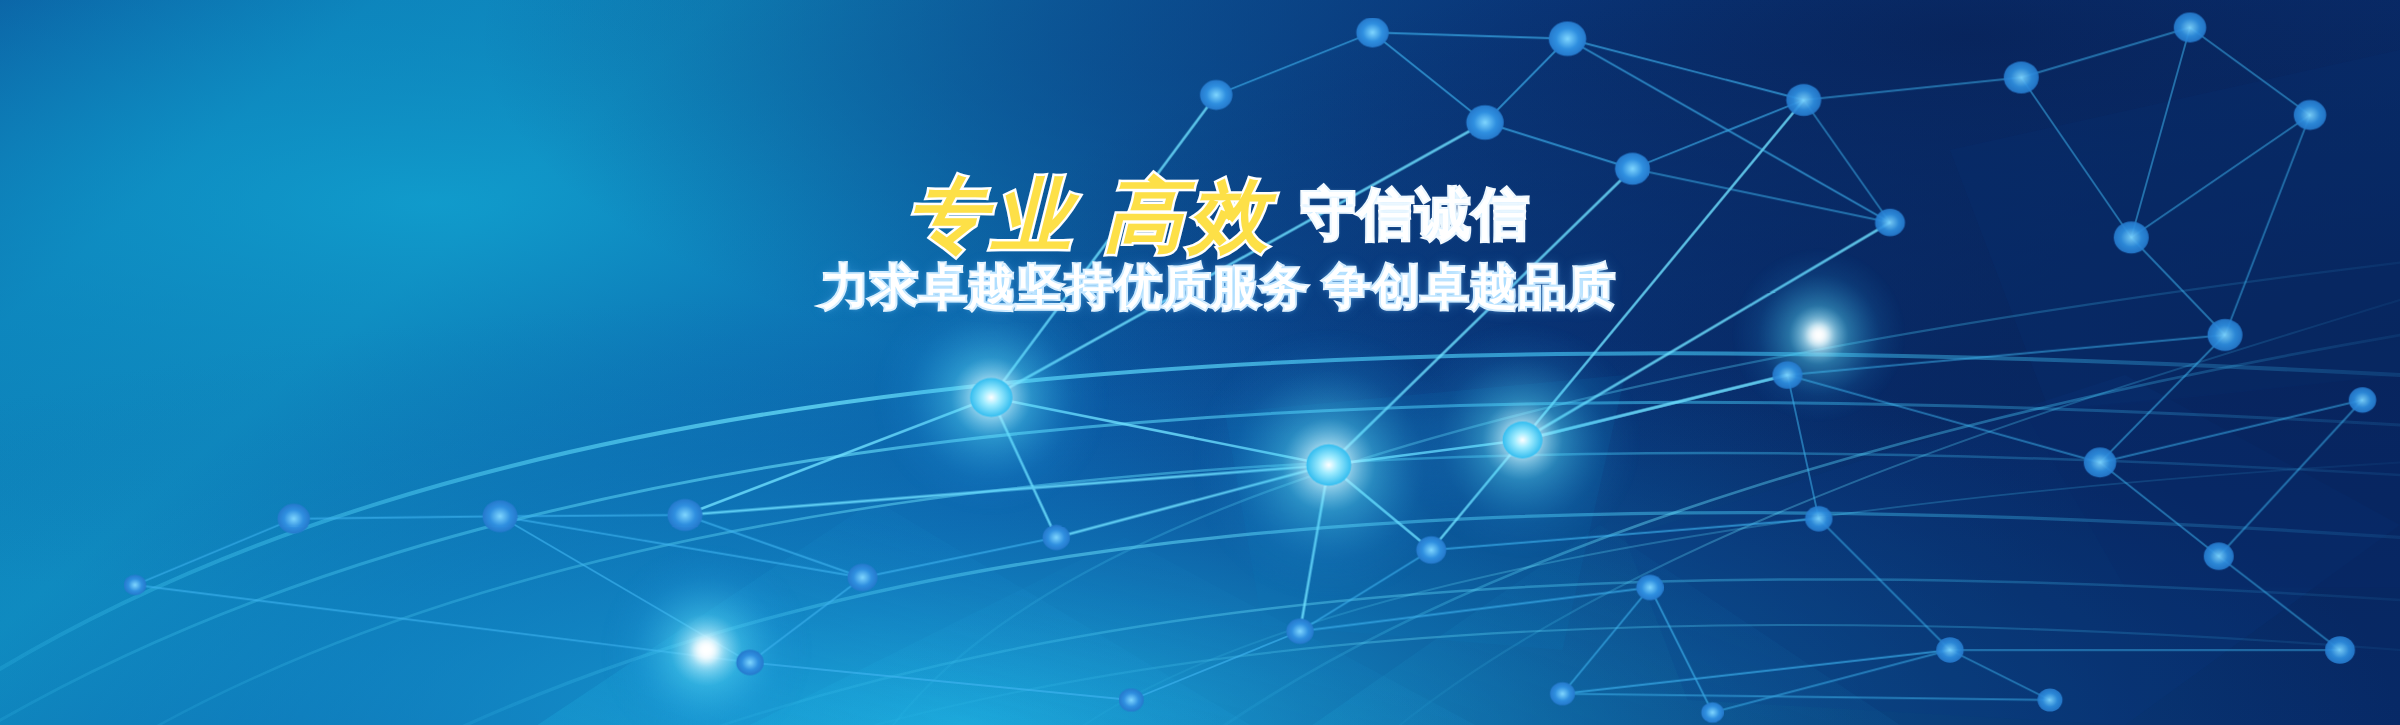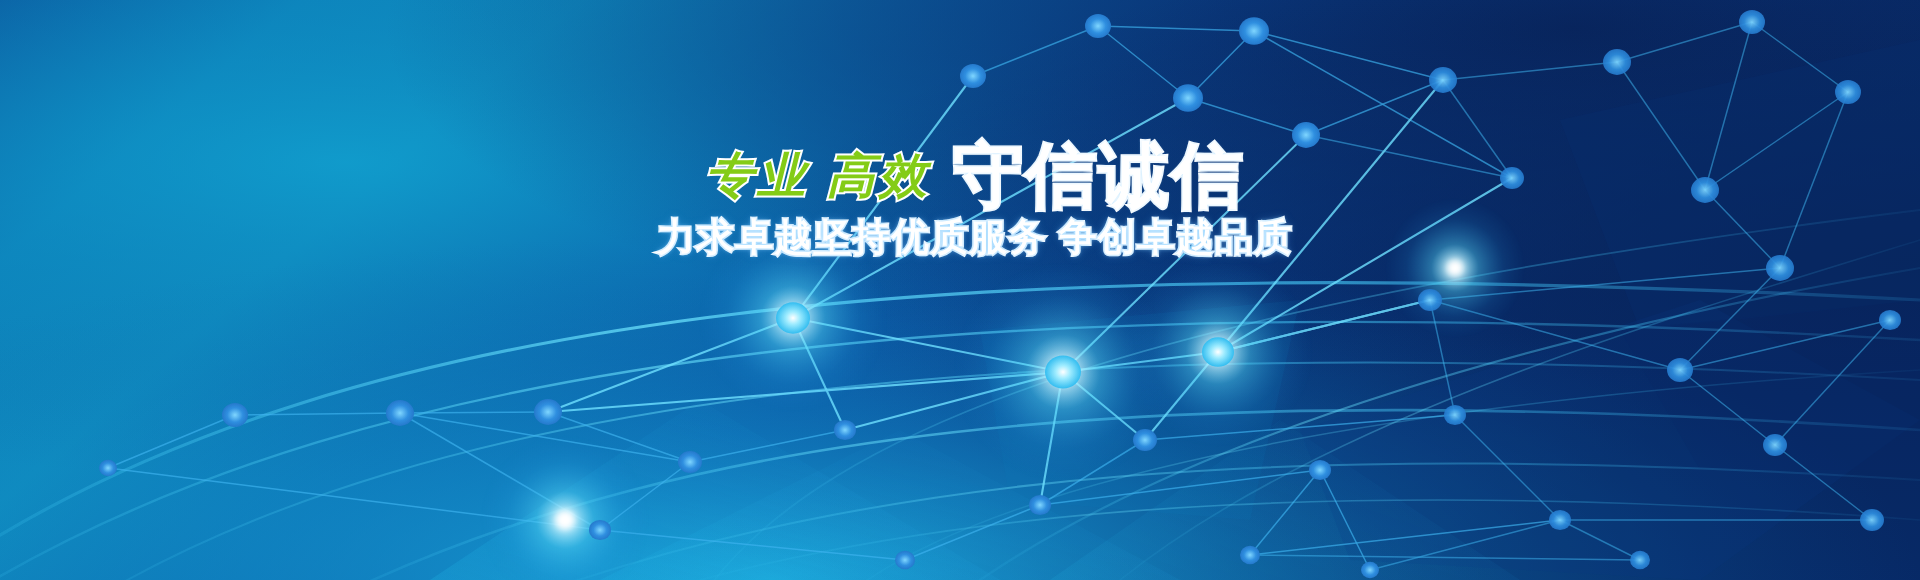--- a/index.html
+++ b/index.html
@@ -19,32 +19,32 @@
     z-index:40;
     pointer-events:none;
   }
   .headline{
     white-space:nowrap;
     line-height:1;
     margin:0 0 6px 0;
     padding-left:30px;
   }
   .hl-orange{
-    font-size:48px;
+    font-size:64px;
     font-weight:700;
     font-style:italic;
-    color:#84cc16;
+    color:#fde047;
     letter-spacing:4px;
     -webkit-text-stroke:4px #ffffff;
     paint-order:stroke fill;
     text-shadow:0 0 2px rgba(255,255,255,.9);
     vertical-align:middle;
   }
   .hl-white{
-    font-size:71px;
+    font-size:44px;
     font-weight:700;
     color:#ffffff;
     letter-spacing:2px;
     -webkit-text-stroke:3px #ffffff;
     paint-order:stroke fill;
     margin-left:22px;
     vertical-align:middle;
     text-shadow:0 0 3px rgba(180,225,255,.8);
   }
   .subline{

